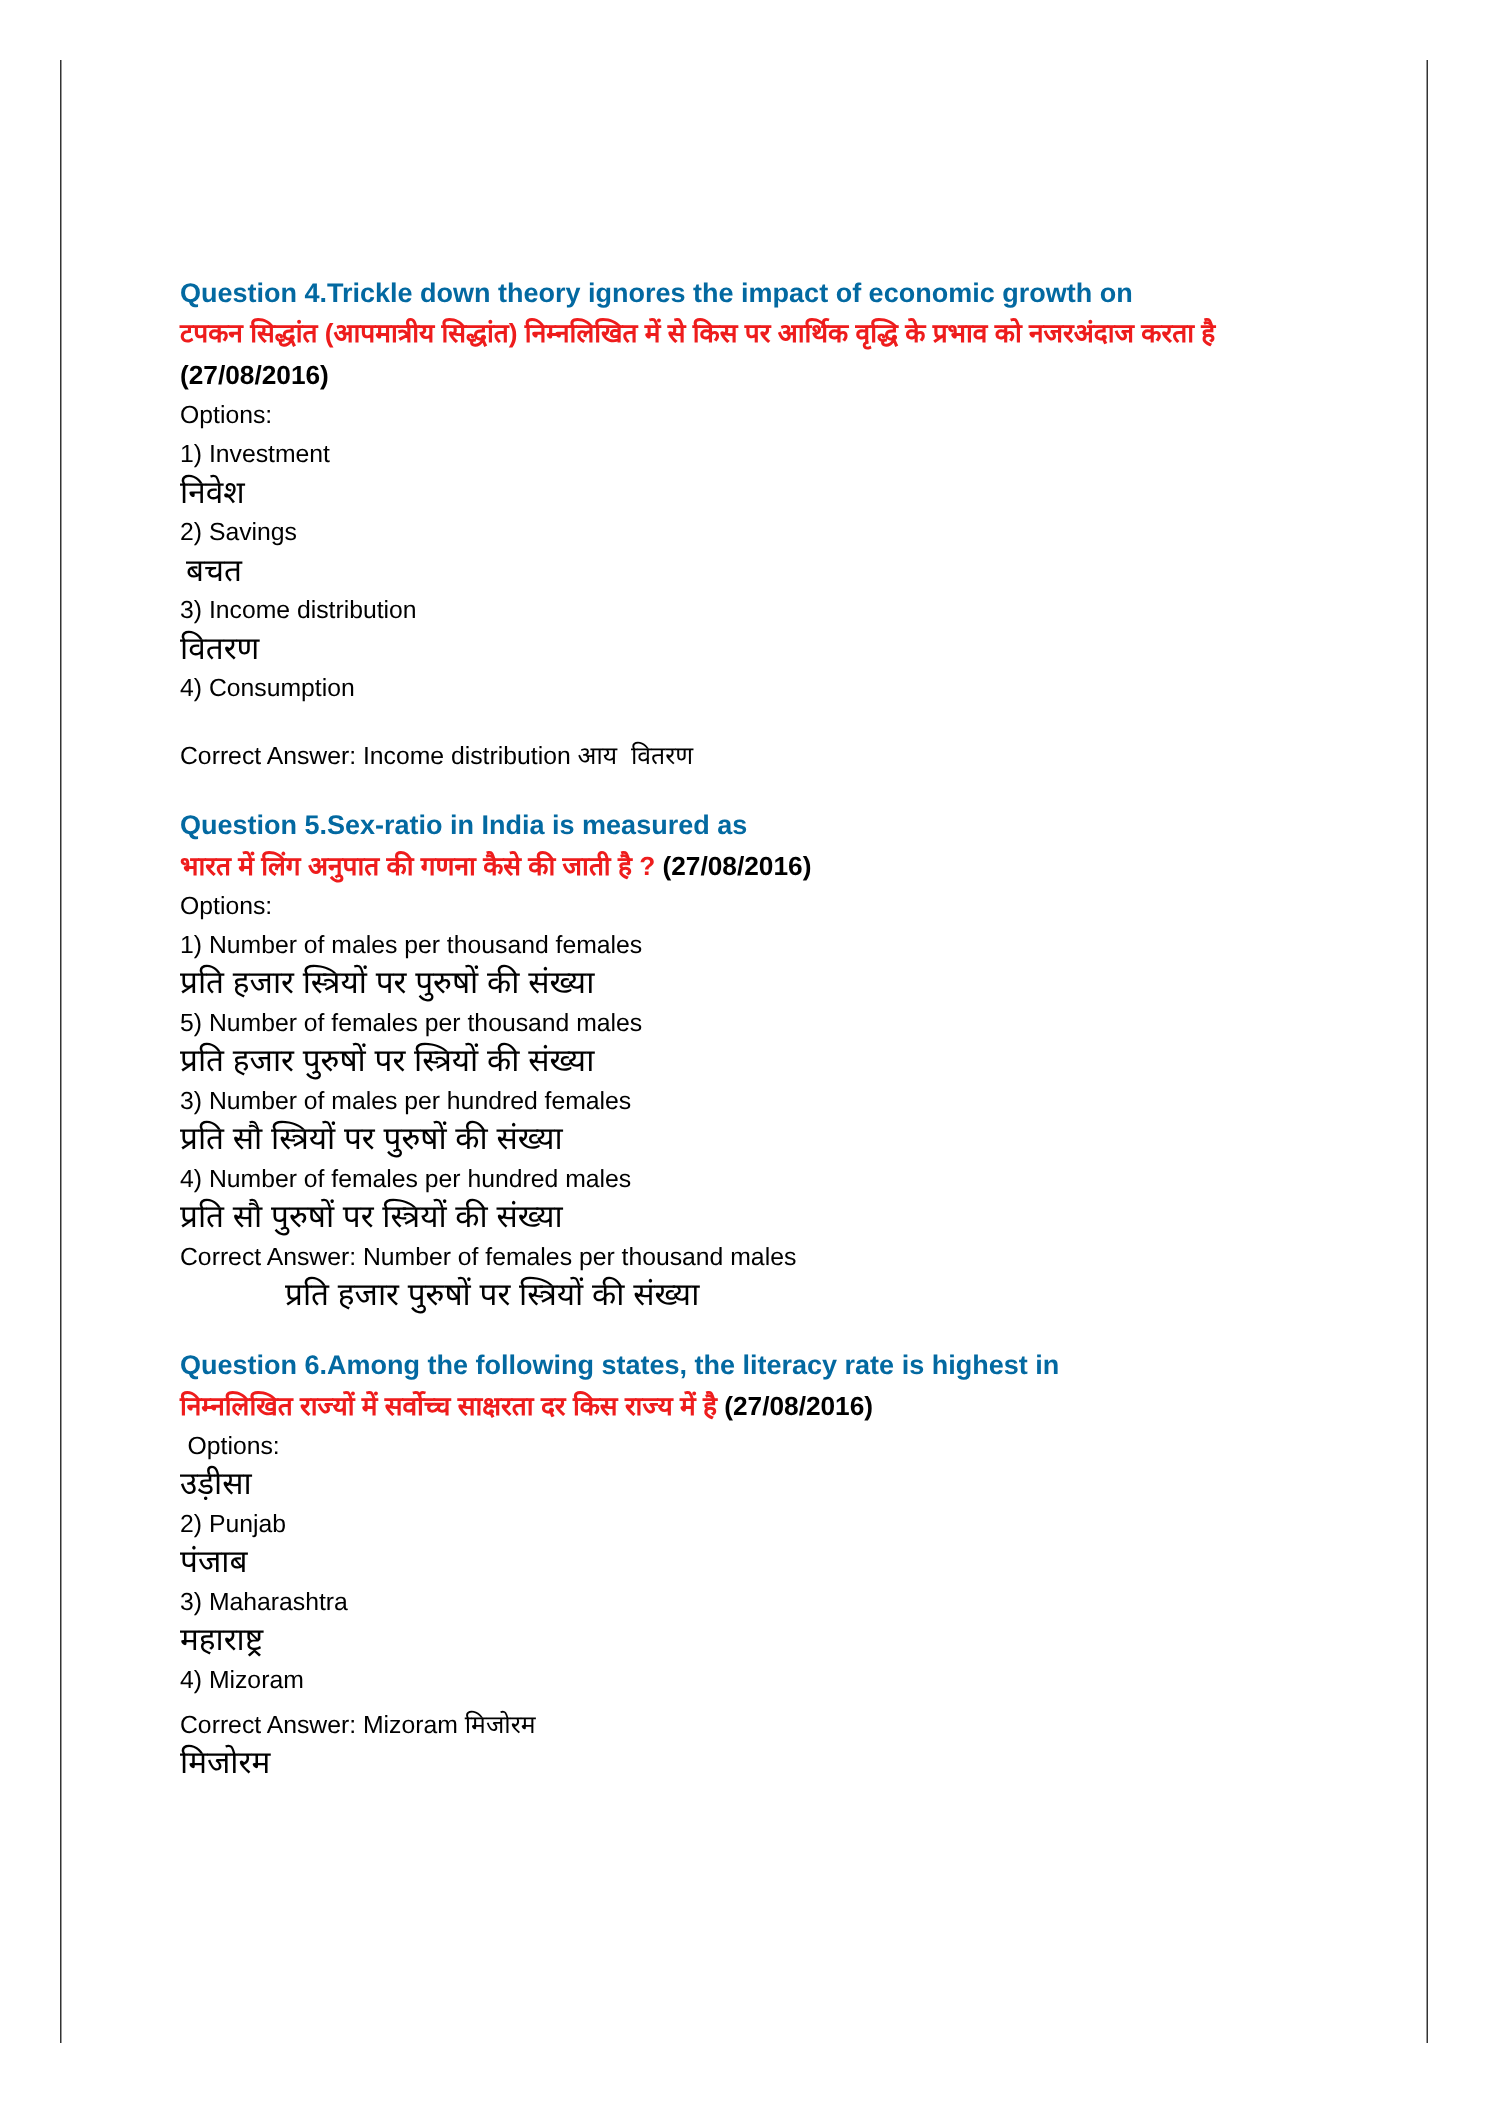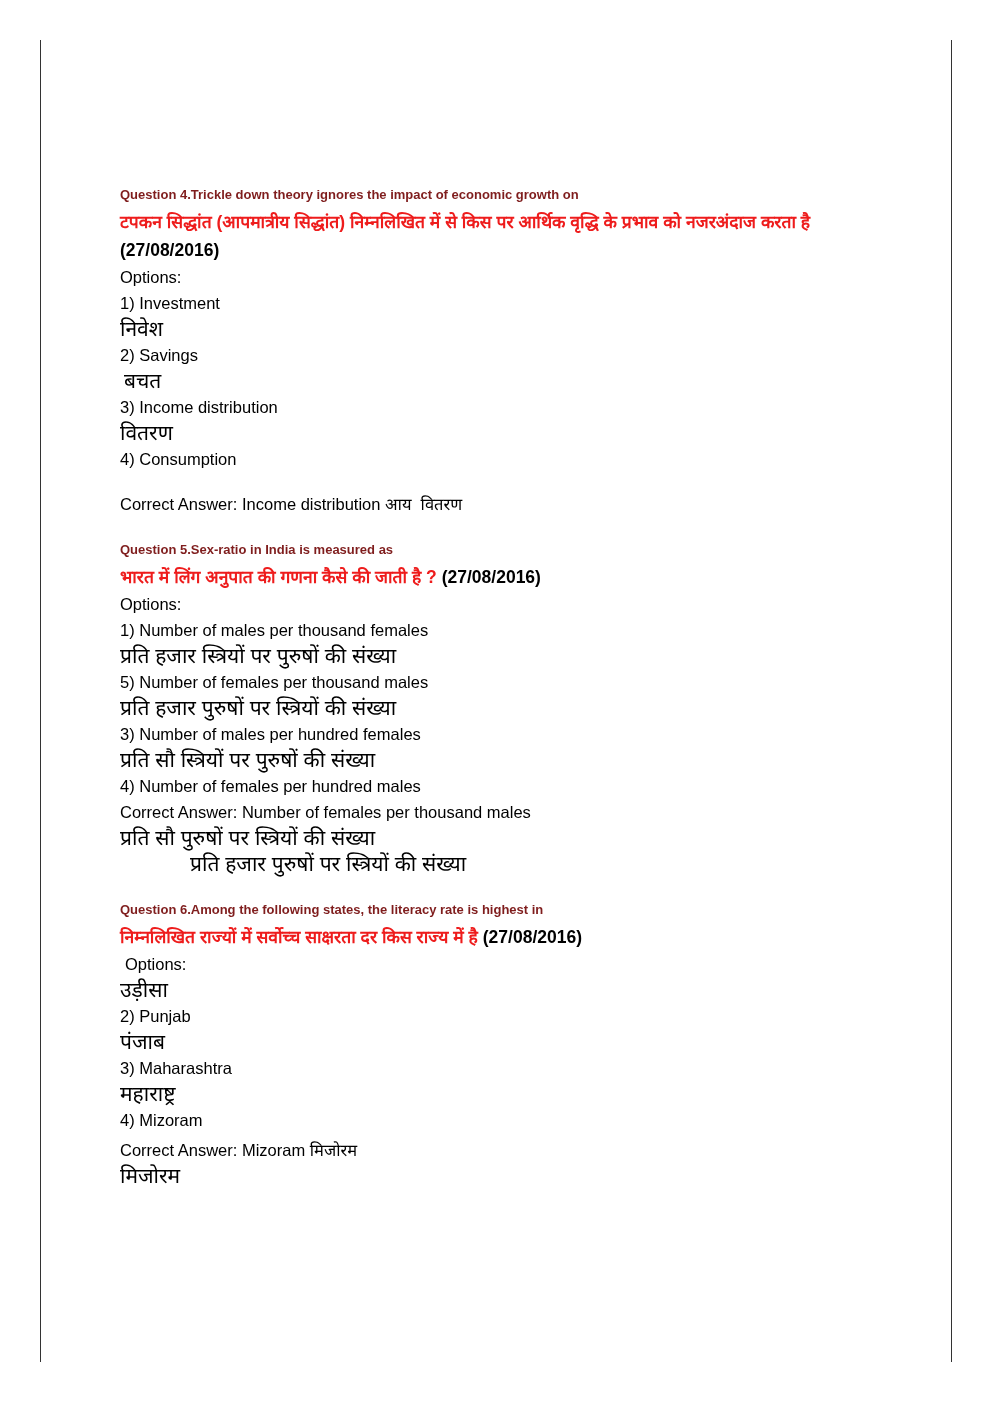--- a/index.html
+++ b/index.html
@@ -4,21 +4,21 @@
 <style>
   html, body { margin: 0; padding: 0; background: #ffffff; }
   body { width: 992px; height: 1403px; position: relative; overflow: hidden;
          font-family: "Liberation Sans", "DejaVu Sans", sans-serif; color: #000; }
   .vline { position: absolute; top: 40px; height: 1322px; width: 1px; background: #333; }
   .vline.left { left: 40px; }
   .vline.right { left: 951px; }
   .content { position: absolute; left: 120px; top: 182px; width: 780px; }
   .line { font-size: 16.5px; line-height: 26px; white-space: pre; }
   .hi { line-height: 26px; font-size: 21px; }
-  .q-title { color: #7f1d1d; font-weight: bold; font-size: 13px; }
+  .q-title { color: #0369a1; font-weight: bold; font-size: 18px; }
   .q-hindi { color: #ee1c1c; font-weight: bold; font-size: 17.5px; white-space: normal; line-height: 28px; }
   .date { color: #000000; font-weight: bold; }
   .answer-hindi-indent { padding-left: 70px; }
   .question { margin-bottom: 20px; }
   .opts-label.indent { padding-left: 5px; }
   .hindi-opt.indent { padding-left: 4px; }
 </style>
 </head>
 <body>
 
@@ -45,22 +45,22 @@
     <div class="line q-title">Question 5.Sex-ratio in India is measured as</div>
     <div class="q-hindi"><span>भारत में लिंग अनुपात की गणना कैसे की जाती है ?</span> <span class="date">(27/08/2016)</span></div>
     <div class="line opts-label">Options:</div>
     <div class="line">1) Number of males per thousand females</div>
     <div class="line hi">प्रति हजार स्त्रियों पर पुरुषों की संख्या</div>
     <div class="line">5) Number of females per thousand males</div>
     <div class="line hi">प्रति हजार पुरुषों पर स्त्रियों की संख्या</div>
     <div class="line">3) Number of males per hundred females</div>
     <div class="line hi">प्रति सौ स्त्रियों पर पुरुषों की संख्या</div>
     <div class="line">4) Number of females per hundred males</div>
+    <div class="line hi">प्रति सौ पुरुषों पर स्त्रियों की संख्या</div>
     <div class="line">Correct Answer: Number of females per thousand males</div>
-    <div class="line hi">प्रति सौ पुरुषों पर स्त्रियों की संख्या</div>
     <div class="line hi answer-hindi-indent">प्रति हजार पुरुषों पर स्त्रियों की संख्या</div>
   </div>
 
   <div class="question">
     <div class="line q-title">Question 6.Among the following states, the literacy rate is highest in</div>
     <div class="q-hindi"><span>निम्नलिखित राज्यों में सर्वोच्च साक्षरता दर किस राज्य में है</span> <span class="date">(27/08/2016)</span></div>
     <div class="line opts-label indent">Options:</div>
     <div class="line hi">उड़ीसा</div>
     <div class="line">2) Punjab</div>
     <div class="line hi">पंजाब</div>

